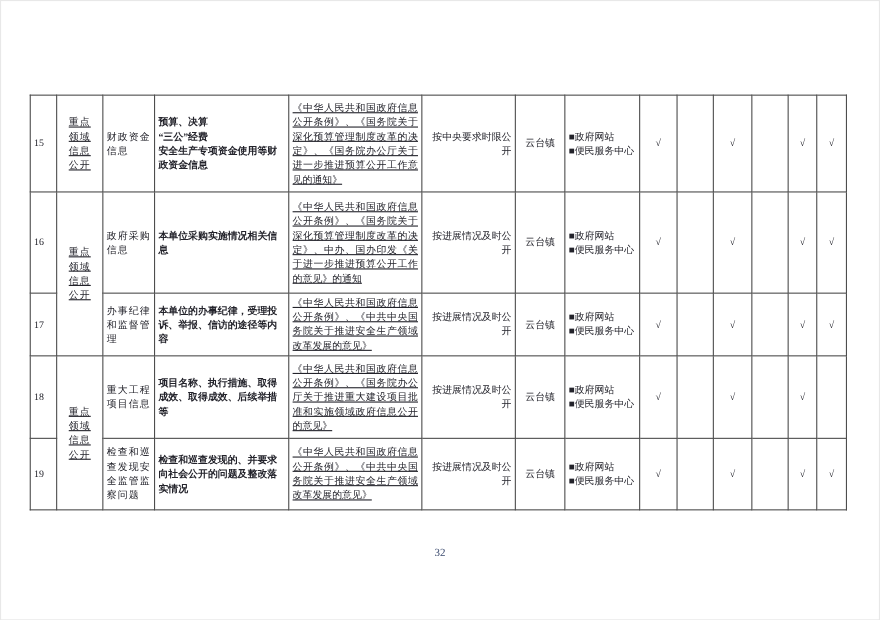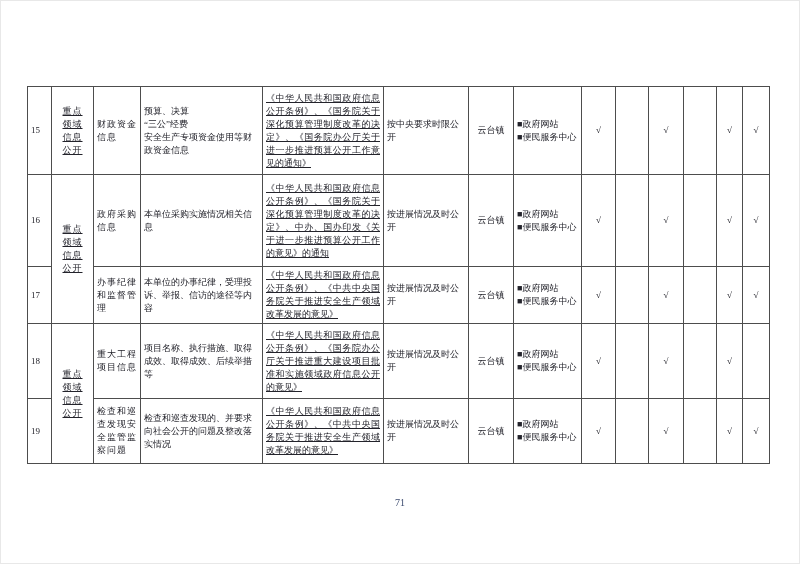--- a/index.html
+++ b/index.html
@@ -27,23 +27,23 @@
     line-height:13px;
     padding:2px 3px;
     vertical-align:middle;
     word-break:break-all;
     overflow:hidden;
   }
   tr.group-start td{border-top:1.6px solid #2e2e2e;}
   td.c-num{text-align:left;padding:1px;}
   td.c-cat{text-align:center;white-space:pre-line;letter-spacing:1px;text-decoration:underline;}
   td.c-item{text-align:justify;letter-spacing:1px;}
-  td.c-content{text-align:left;white-space:pre-line;}
+  td.c-content{text-align:left;white-space:pre-line;font-weight:bold;}
   td.c-legal{text-align:justify;text-decoration:underline;}
-  td.c-req{text-align:left;}
+  td.c-req{text-align:right;}
   td.c-loc{text-align:center;}
   td.c-chan{text-align:left;white-space:pre-line;}
   td.c-check{text-align:center;font-size:9px;}
   .page-number{
     position:absolute;left:0;right:0;top:497px;
     text-align:center;
     font-size:10px;
     color:#3b4a6e;
     font-family:"Liberation Serif","DejaVu Serif",serif;
   }
@@ -166,14 +166,14 @@
       <td class="c-check">√</td>
       <td class="c-check"></td>
       <td class="c-check">√</td>
       <td class="c-check"></td>
       <td class="c-check">√</td>
       <td class="c-check">√</td>
     </tr>
   </tbody>
     </table>
 
-  <div class="page-number">71</div>
+  <div class="page-number">32</div>
 </div>
 
 </body></html>

